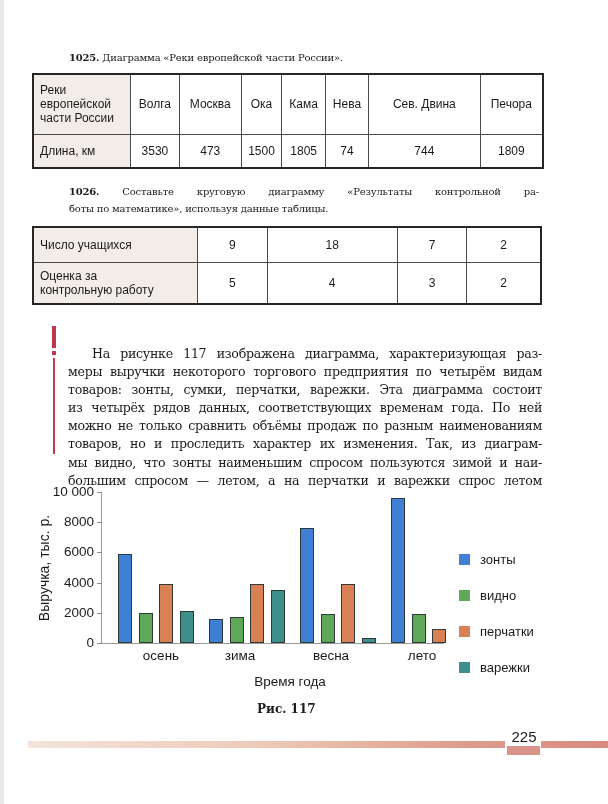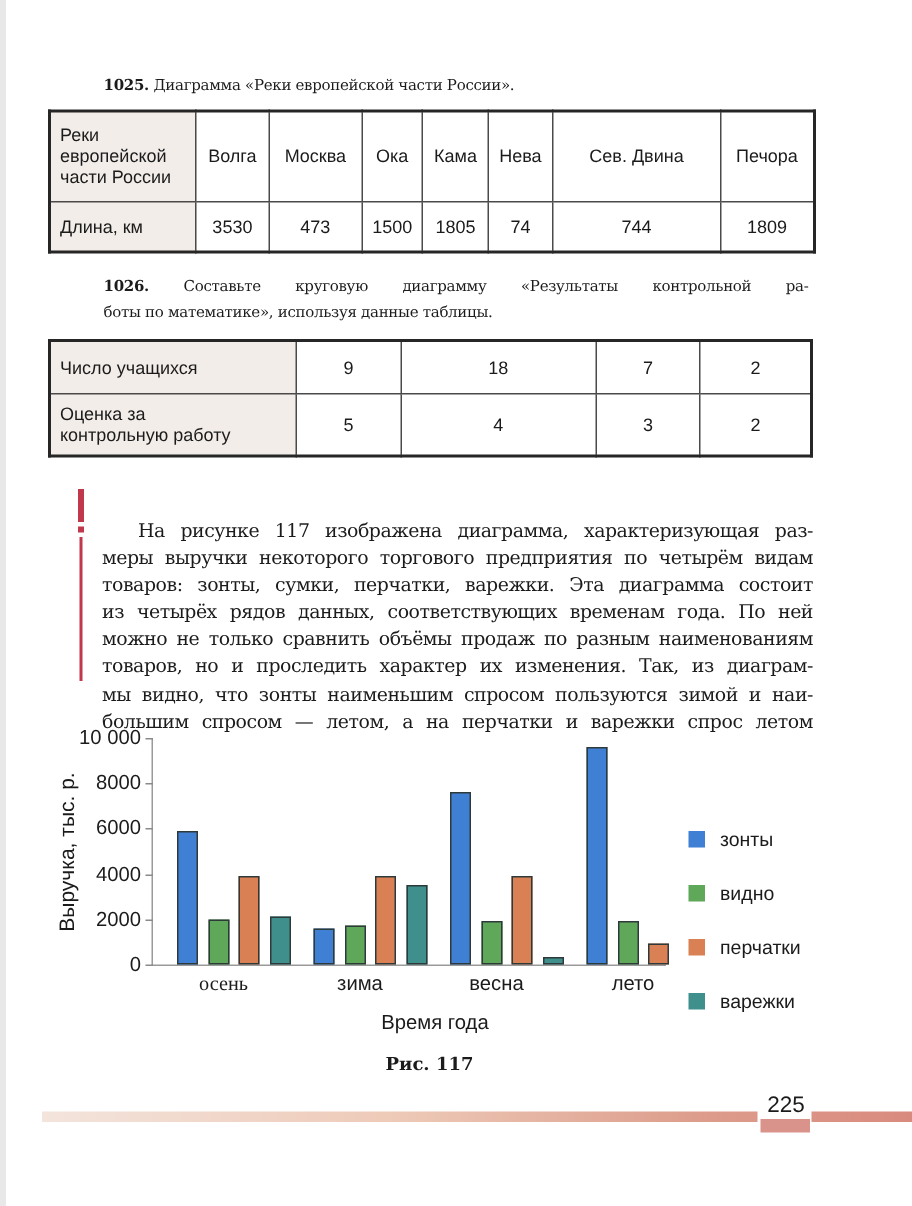--- a/index.html
+++ b/index.html
@@ -172,21 +172,21 @@
       <div class="bar" style="left: 270.5px; top: 112.15px; height: 52.85px; background: rgb(63, 143, 140);"></div>
       <div class="bar" style="left: 300px; top: 50.24px; height: 114.76px; background: rgb(63, 127, 212);"></div>
       <div class="bar" style="left: 320.5px; top: 136.31px; height: 28.69px; background: rgb(95, 168, 90);"></div>
       <div class="bar" style="left: 341px; top: 106.11px; height: 58.89px; background: rgb(217, 128, 85);"></div>
       <div class="bar" style="left: 361.5px; top: 160.47px; height: 4.53px; background: rgb(63, 143, 140);"></div>
       <div class="bar" style="left: 391px; top: 20.04px; height: 144.96px; background: rgb(63, 127, 212);"></div>
       <div class="bar" style="left: 411.5px; top: 136.31px; height: 28.69px; background: rgb(95, 168, 90);"></div>
       <div class="bar" style="left: 432px; top: 151.41px; height: 13.59px; background: rgb(217, 128, 85);"></div>
     </div>
   <div id="xcats">
-      <div class="xcat" style="left: 109px; font-family: Liberation Serif, serif;">осень</div>
+      <div class="xcat" style="left: 121px;">осень</div>
       <div class="xcat" style="left: 200px;">зима</div>
       <div class="xcat" style="left: 291px;">весна</div>
       <div class="xcat" style="left: 382px;">лето</div>
     </div>
   <div class="xlabel">Время года</div>
   <div class="legend" id="legend">
       <div class="legend-item">
         <span class="legend-swatch" style="background: rgb(63, 127, 212);"></span>
         <span>зонты</span>
       </div>

